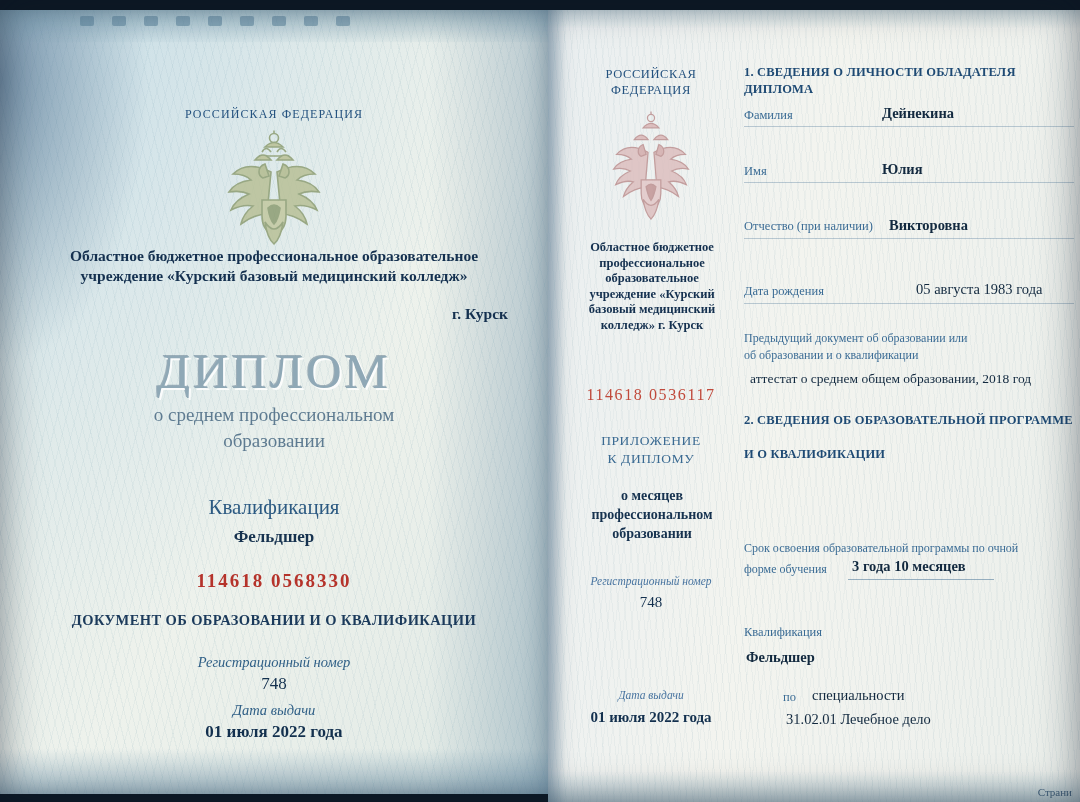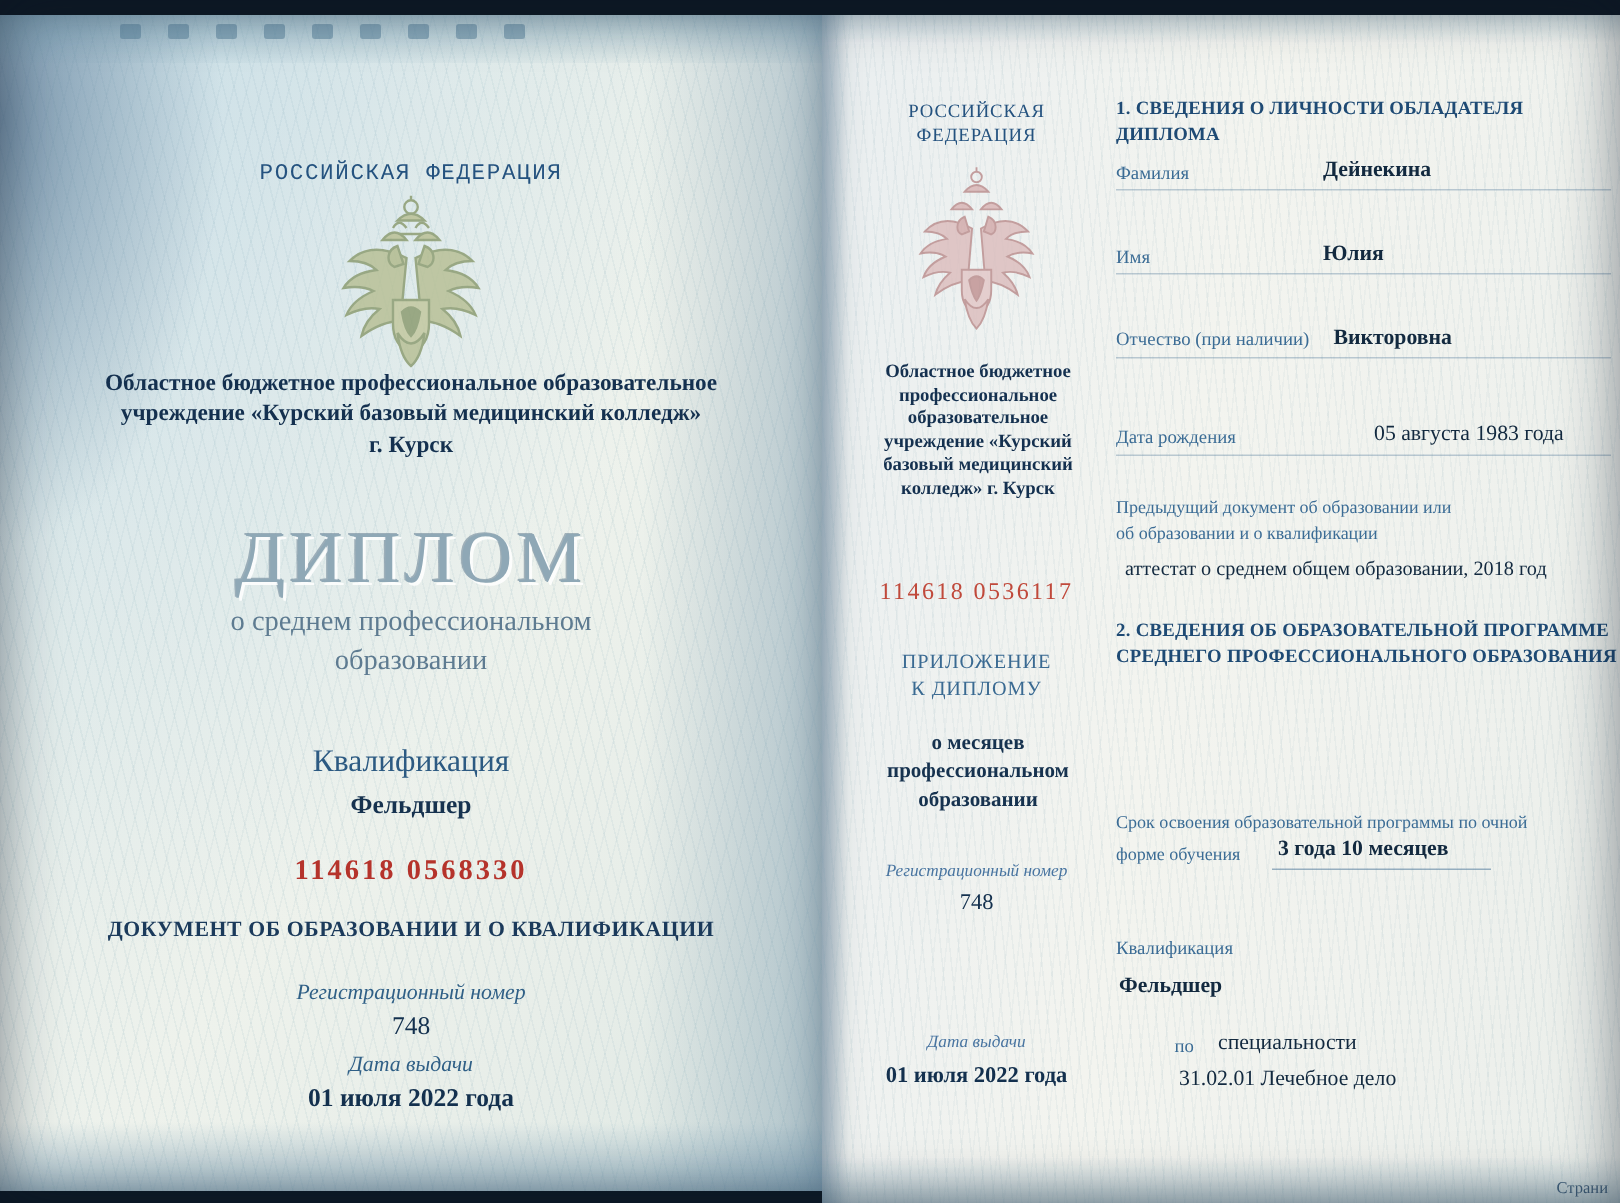--- a/index.html
+++ b/index.html
@@ -65,39 +65,39 @@
 
   .lp-content {
     position: relative;
     width: 100%;
     text-align: center;
     color: #1d3a5c;
   }
 
   .lp-rf {
     position:absolute; left:0; right:0; top:99px;
-    font-size: 15px; letter-spacing: 1.1px;
+    font-size: 12px; letter-spacing: 1.1px;
     color: #24527f; font-variant: small-caps;
-    font-family: Liberation Mono, monospace;
+    font-family: Liberation Serif, serif;
   }
 
   
   .emblem {
     position: absolute;
     left: 50%; transform: translateX(-50%);
     top: 122px;
     width: 150px; height: 120px;
     opacity: .82;
   }
 
   .lp-org {
     position:absolute; left:40px; right:40px; top:238px;
     font-size: 15.5px; line-height: 20px; color:#14304f; font-weight:700;
   }
-  .lp-city { margin-top: 1px; }
+  .lp-city { margin-top: 18px; text-align: right; }
 
   .lp-diplom {
     position:absolute; left:0; right:0; top:335px;
     font-size: 49px; letter-spacing: 3px;
     color: #8fa8b6;
     text-shadow: 2px 2px 0 rgba(255,255,255,.85), -1px -1px 0 rgba(70,100,125,.45);
     font-family: "Liberation Serif", serif;
   }
   .lp-sub {
     position:absolute; left:0; right:0; top:394px;
@@ -410,21 +410,21 @@
 
       <div class="fld-label" style="left:0; top:284px;">Дата рождения</div>
       <div class="fld-value plain" style="left:140px; top:281px;margin-left:32px;">05 августа 1983 года</div>
       <div class="uline" style="left:0; top:303px; width:330px; opacity:.35;"></div>
 
       <div class="fld-note" style="left:0; top:330px; width:330px;">Предыдущий документ об образовании или</div>
       <div class="fld-note" style="left:0; top:347px; width:330px;">об образовании и о квалификации</div>
       <div class="fld-value plain" style="left:6px; top:371px; font-size:13.5px;">аттестат о среднем общем образовании, 2018 год</div>
 
       <div class="sec-title" style="left:0; top:412px; width:336px;">2. СВЕДЕНИЯ ОБ ОБРАЗОВАТЕЛЬНОЙ ПРОГРАММЕ</div>
-      <div class="sec-title" style="left:0; top:429px; width:336px;">СРЕДНЕГО ПРОФЕССИОНАЛЬНОГО ОБРАЗОВАНИЯ</div>
+      <div class="sec-title" style="left:0; top:446px; width:336px;">И О КВАЛИФИКАЦИИ</div>
 
       <div class="fld-note" style="left:0; top:540px; width:336px;">Срок освоения образовательной программы по очной</div>
       <div class="fld-note" style="left:0; top:561px;">форме обучения</div>
       <div class="fld-value" style="left:108px; top:558px;">3 года 10 месяцев</div>
       <div class="uline" style="left:104px; top:579px; width:146px; opacity:.55;"></div>
 
       <div class="fld-label" style="left:0; top:625px;">Квалификация</div>
       <div class="fld-value" style="left:2px; top:649px;">Фельдшер</div>
 
       <div class="fld-label" style="left:0; top:690px;margin-left:39px;">по</div>

